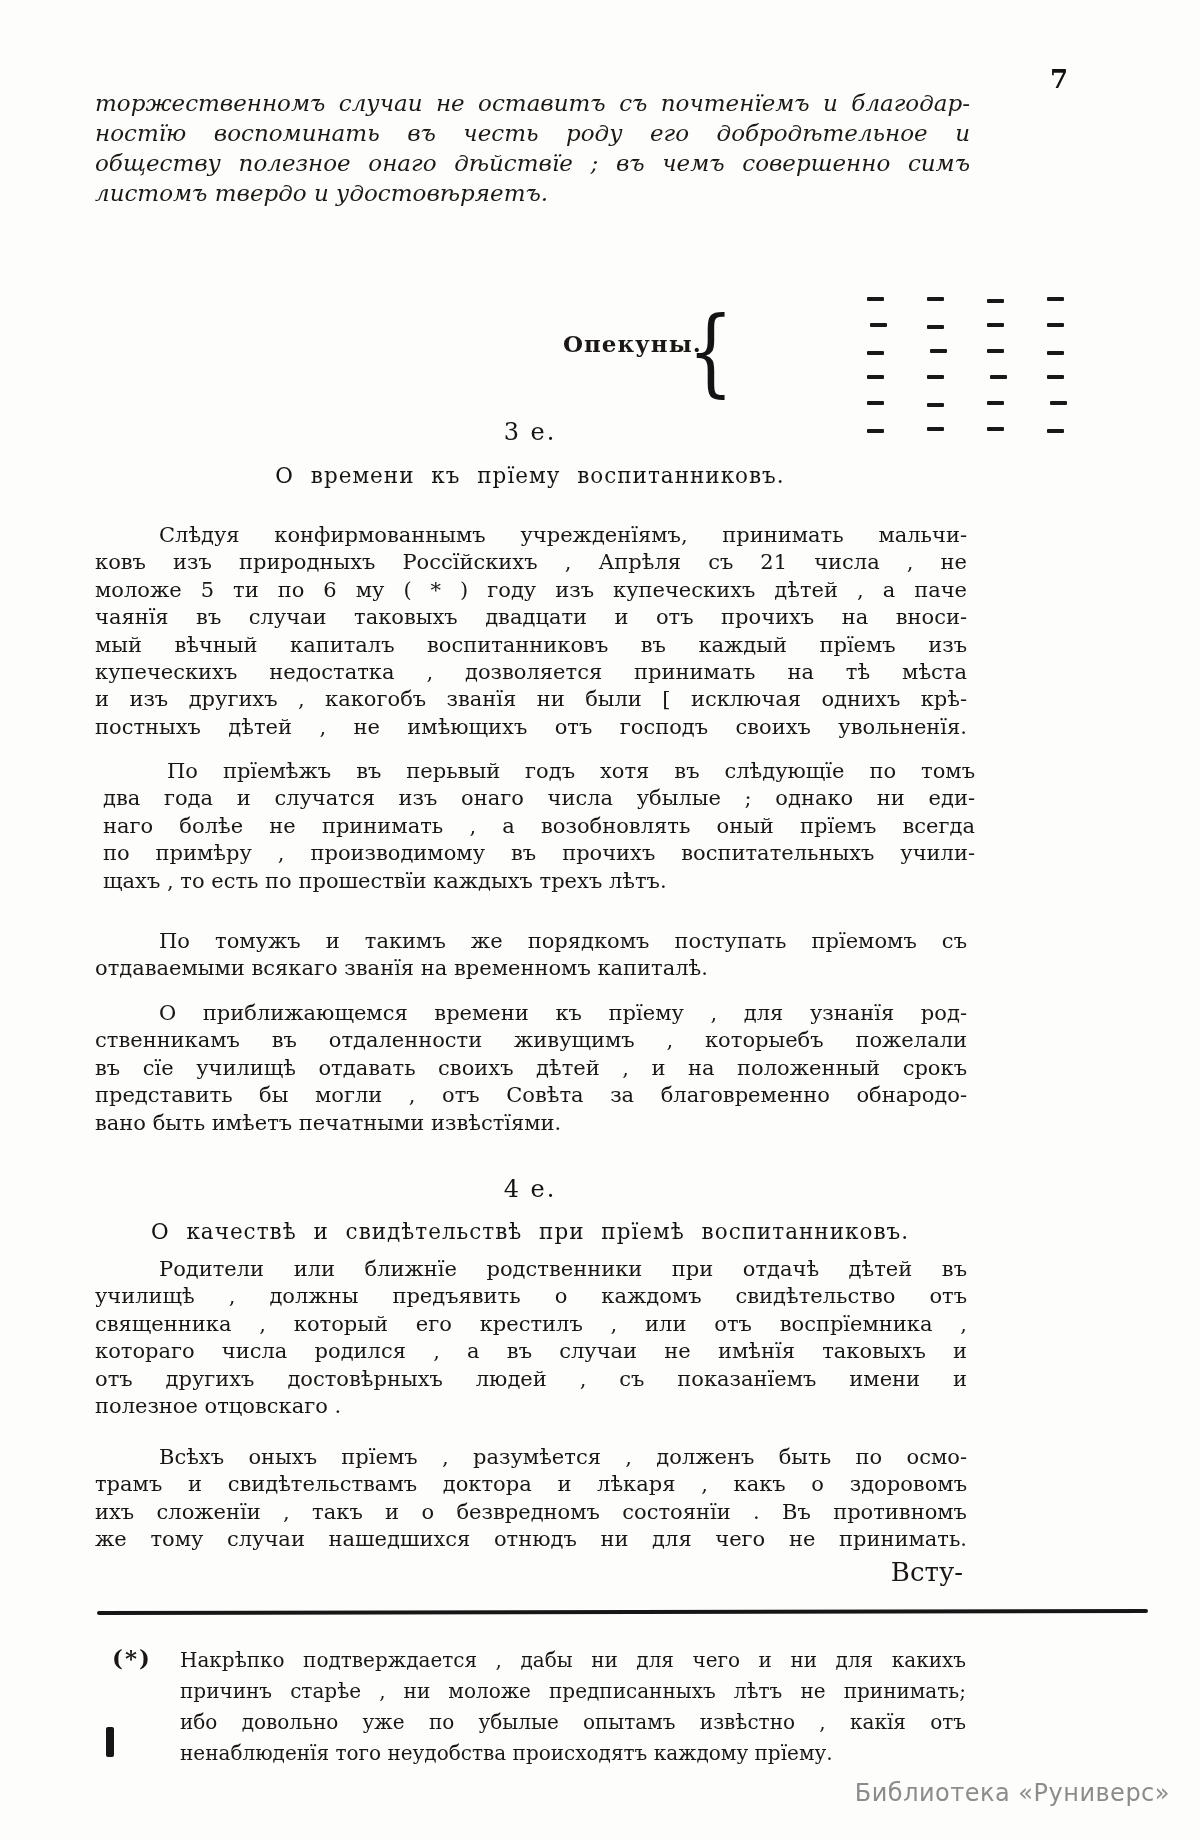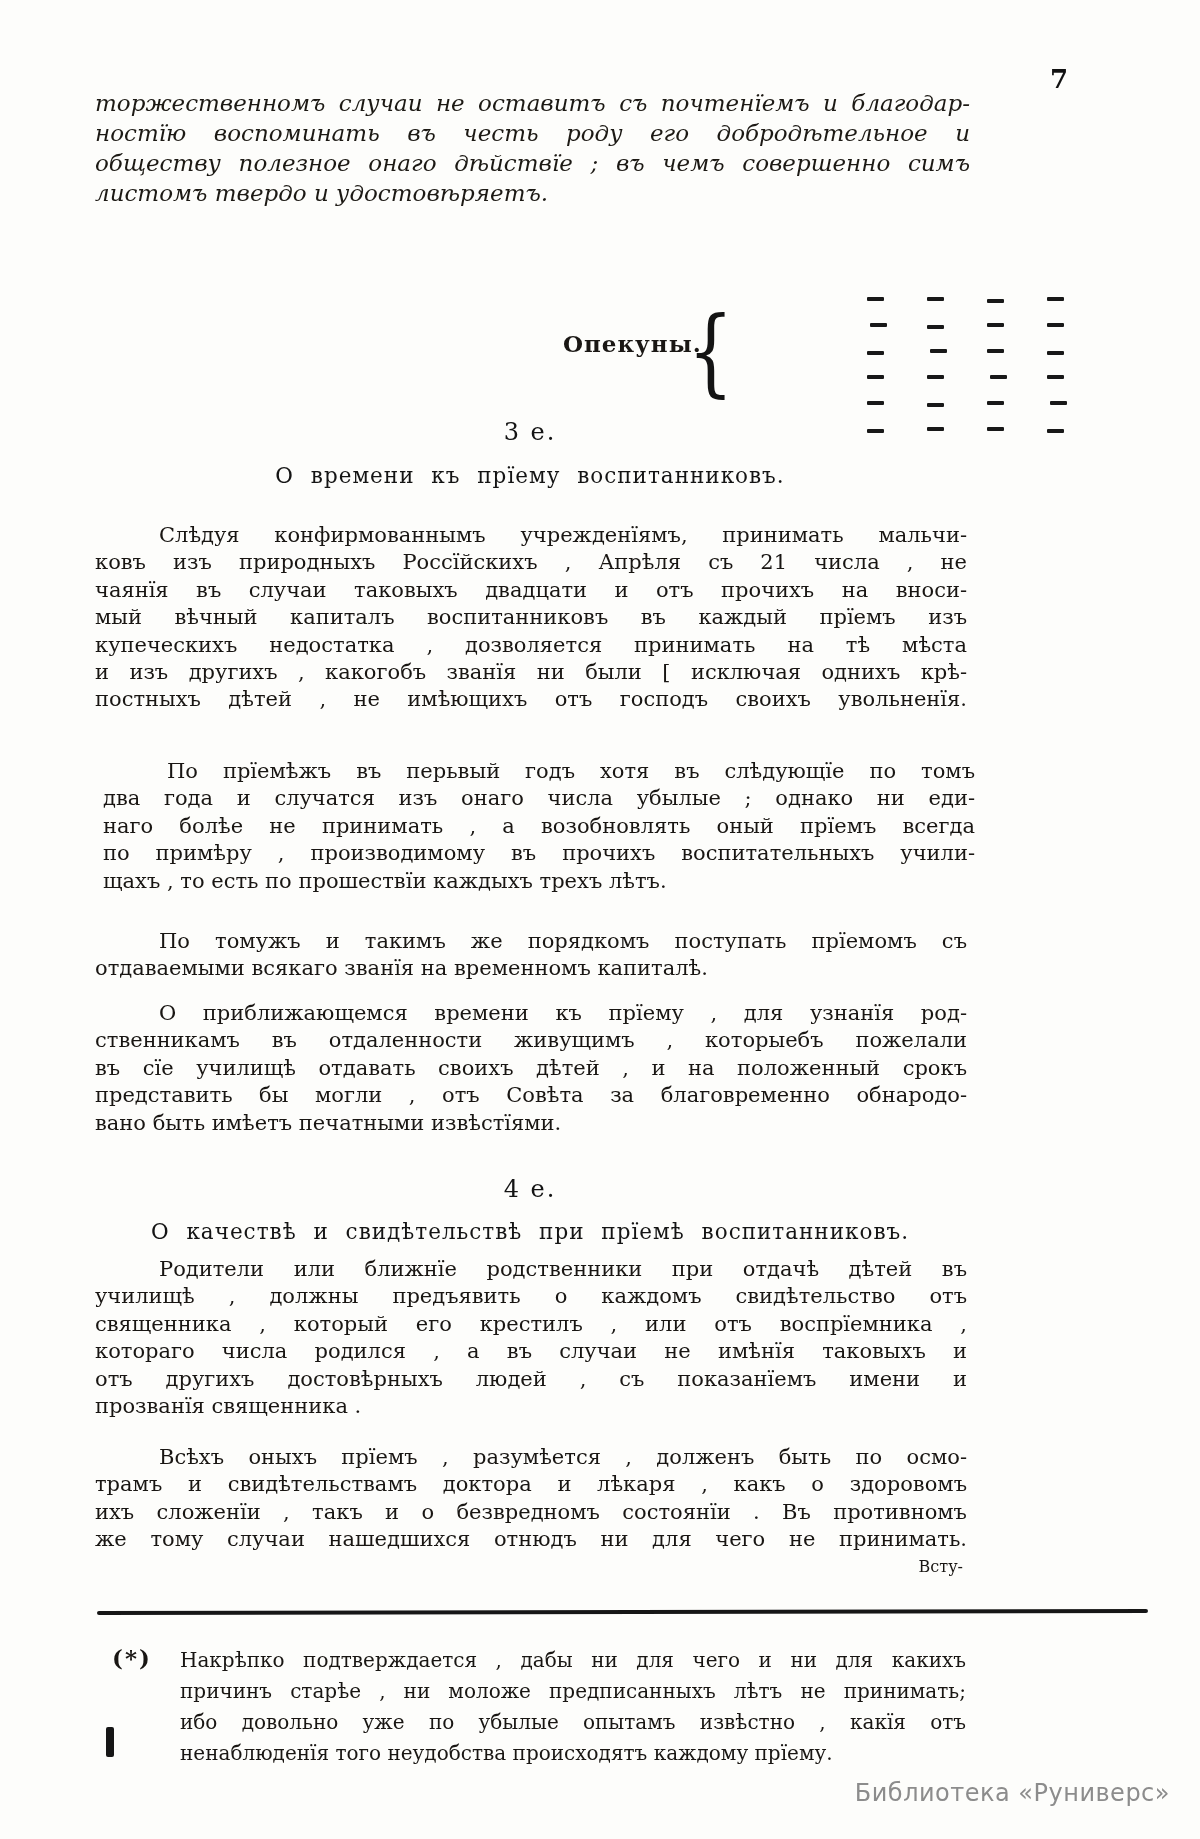--- a/index.html
+++ b/index.html
@@ -58,21 +58,21 @@
   .sec-head {
     position:absolute; left:95px; width:870px; text-align:center;
     font-size:21.5px; letter-spacing:1px; word-spacing:9px; color:#141414;
   }
   .para {
     position:absolute; left:95px; width:872px;
     font-size:21px; line-height:27.4px; color:#191613;
   }
   .catchword {
     position:absolute; left:95px; width:868px; text-align:right;
-    font-size:16px; color:#191613;
+    font-size:26px; color:#191613;
   }
   
   .rule {
     position:absolute; left:97px; top:1610px; width:1051px; height:4px;
     background:#161616; transform:rotate(-0.12deg); border-radius:2px;
   }
   .footnote {
     position:absolute; left:180px; top:1645px; width:786px;
     font-size:20px; line-height:31px; color:#191613;
   }
@@ -129,20 +129,21 @@
       <span class="dash"></span>
       <span class="dash"></span>
   </div>
 
   <div class="sec-num" style="top:418px;">3 е.</div>
   <div class="sec-head" style="top:463px;">О времени къ прїему воспитанниковъ.</div>
 
   <div class="para" style="top:500px;margin-top:22px;">
     <div class="tline j ind">Слѣдуя конфирмованнымъ учрежденїямъ, принимать мальчи-</div>
     <div class="tline j">ковъ изъ природныхъ Россїйскихъ , Апрѣля съ 21 числа , не</div>
+    <div class="tline j">моложе 5 ти по 6 му ( * ) году изъ купеческихъ дѣтей , а паче</div>
     <div class="tline j">чаянїя въ случаи таковыхъ двадцати и отъ прочихъ на вноси-</div>
     <div class="tline j">мый вѣчный капиталъ воспитанниковъ въ каждый прїемъ изъ</div>
     <div class="tline j">купеческихъ недостатка , дозволяется принимать на тѣ мѣста</div>
     <div class="tline j">и изъ другихъ , какогобъ званїя ни были [ исключая однихъ крѣ-</div>
     <div class="tline j">постныхъ дѣтей , не имѣющихъ отъ господъ своихъ увольненїя.</div>
   </div>
 
   <div class="para" style="top:758px;margin-left:8px;">
     <div class="tline j ind">По прїемѣжъ въ перьвый годъ хотя въ слѣдующїе по томъ</div>
     <div class="tline j">два года и случатся изъ онаго числа убылые ; однако ни еди-</div>
@@ -166,21 +167,21 @@
 
   <div class="sec-num" style="top:1175px;">4 е.</div>
   <div class="sec-head" style="top:1219px;">О качествѣ и свидѣтельствѣ при прїемѣ воспитанниковъ.</div>
 
   <div class="para" style="top:1256px;">
     <div class="tline j ind">Родители или ближнїе родственники при отдачѣ дѣтей въ</div>
     <div class="tline j">училищѣ , должны предъявить о каждомъ свидѣтельство отъ</div>
     <div class="tline j">священника , который его крестилъ , или отъ воспрїемника ,</div>
     <div class="tline j">котораго числа родился , а въ случаи не имѣнїя таковыхъ и</div>
     <div class="tline j">отъ другихъ достовѣрныхъ людей , съ показанїемъ имени и</div>
-    <div class="tline">прозванїя священника .</div>
+    <div class="tline">полезное отцовскаго .</div>
   </div>
 
   <div class="para" style="top:1444px;">
     <div class="tline j ind">Всѣхъ оныхъ прїемъ , разумѣется , долженъ быть по осмо-</div>
     <div class="tline j">трамъ и свидѣтельствамъ доктора и лѣкаря , какъ о здоровомъ</div>
     <div class="tline j">ихъ сложенїи , такъ и о безвредномъ состоянїи . Въ противномъ</div>
     <div class="tline j">же тому случаи нашедшихся отнюдъ ни для чего не принимать.</div>
   </div>
 
   <div class="catchword" style="top:1557px;">Всту-</div>

